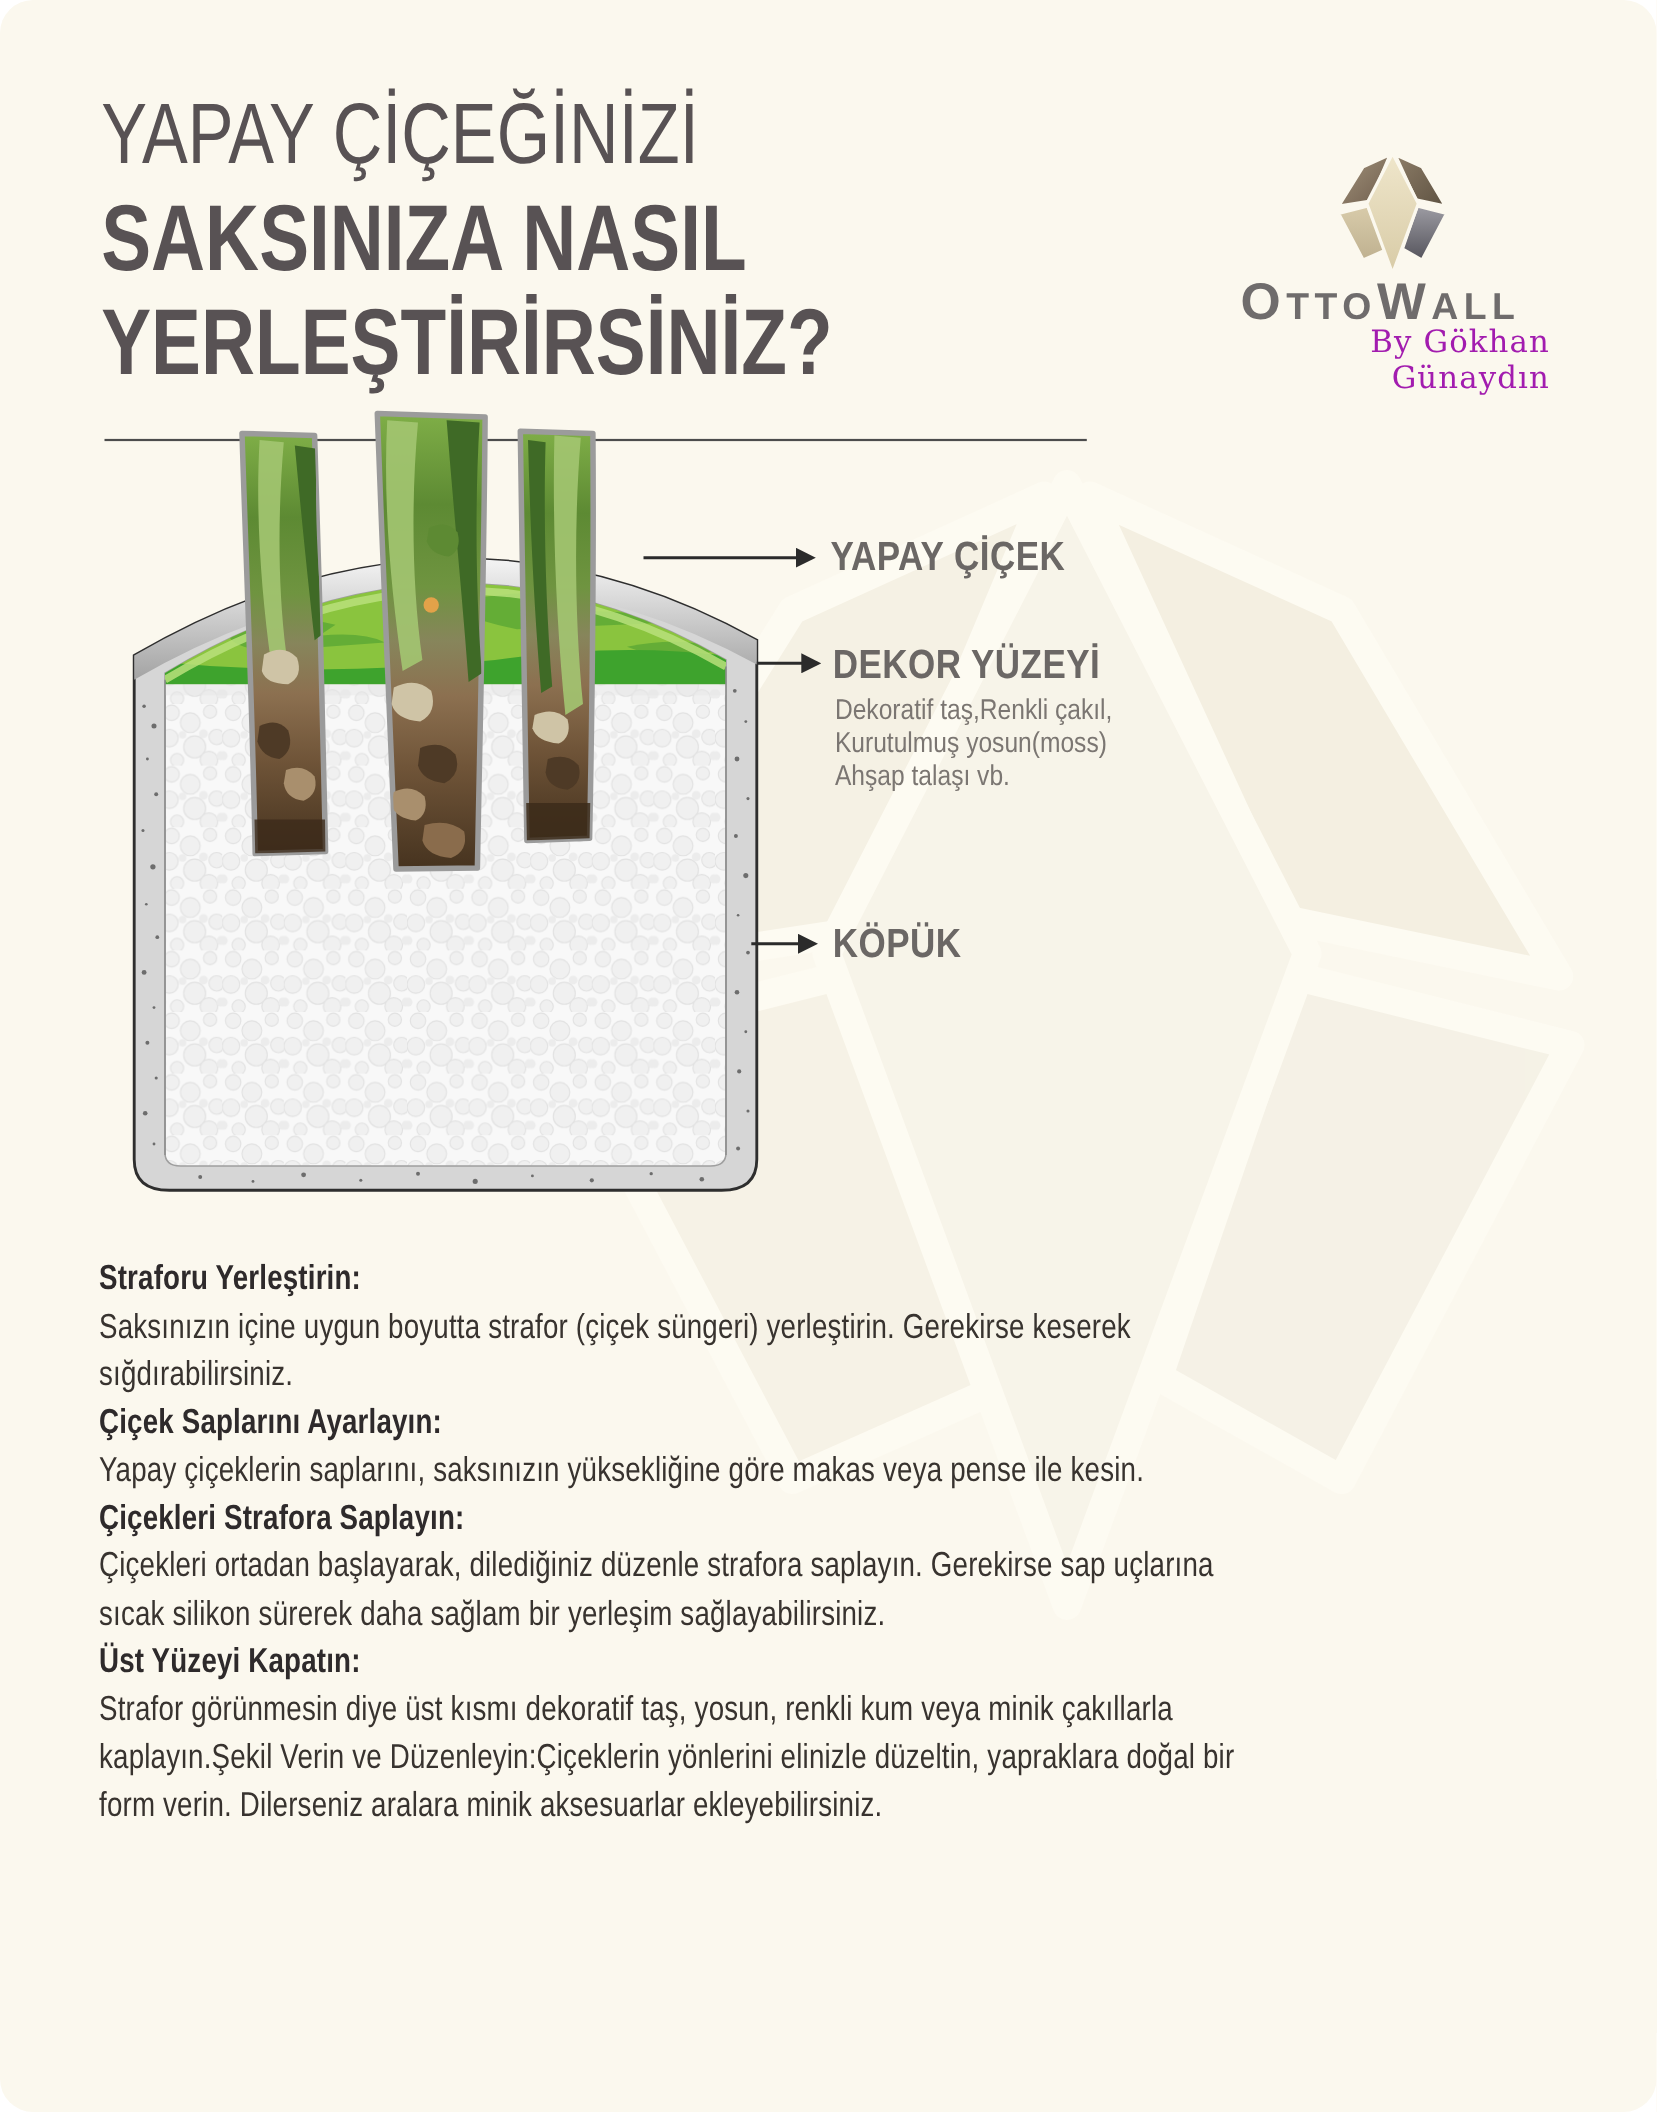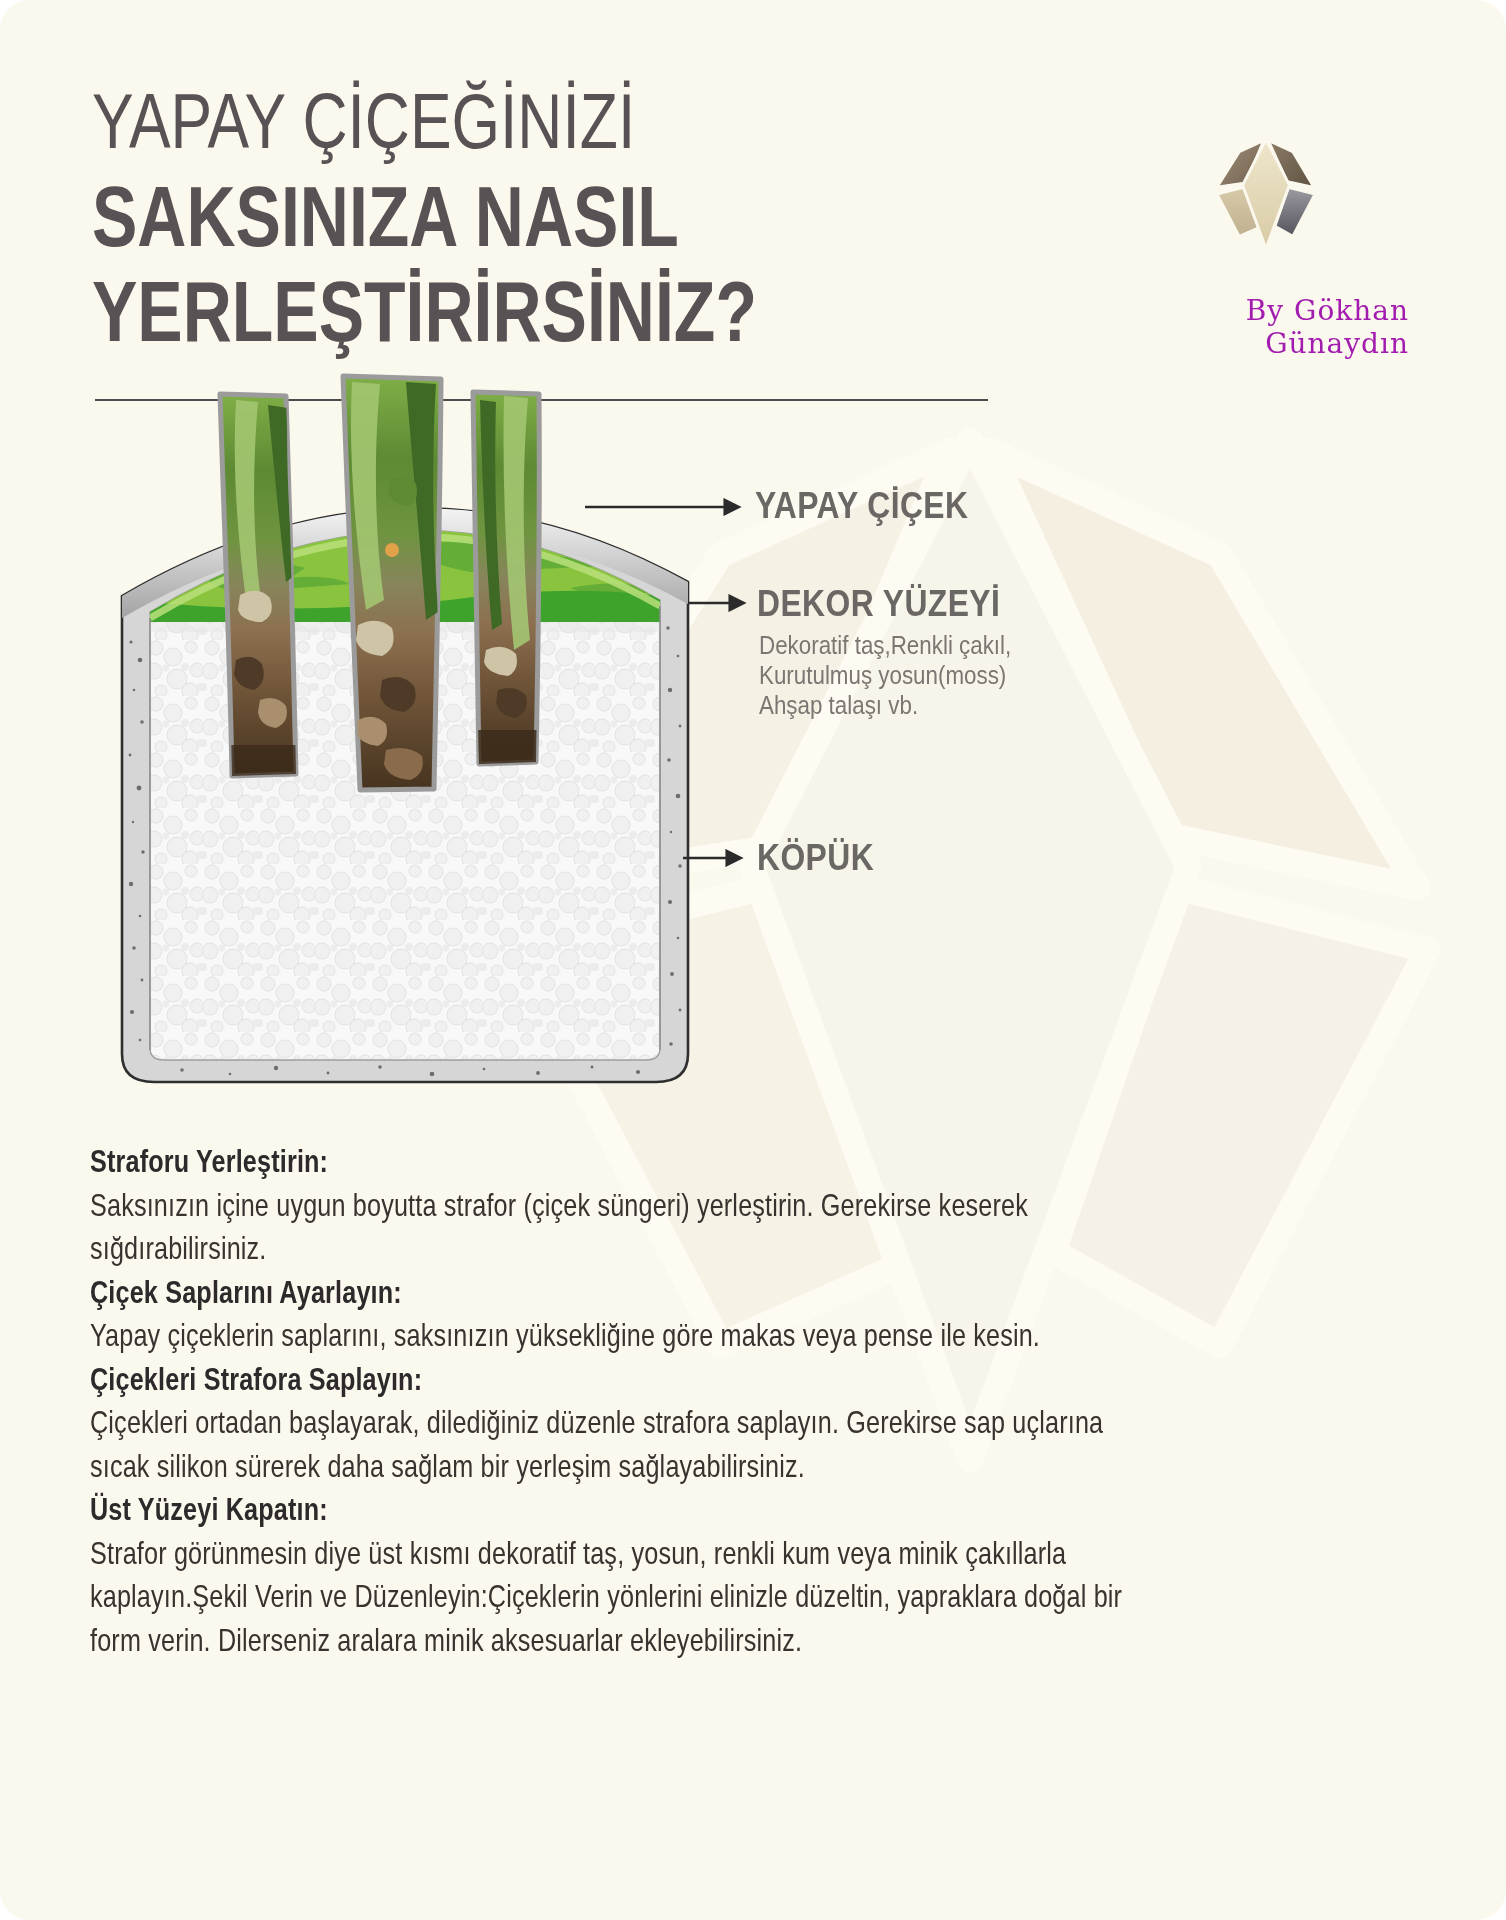--- a/index.html
+++ b/index.html
@@ -113,20 +113,21 @@
         </linearGradient>
       </defs>
       <g stroke="#fbf8ee" stroke-width="2.6" stroke-linejoin="round">
         <polygon points="26,14 48,4 32,42 6,46" fill="url(#gemTL)"></polygon>
         <polygon points="52,4 74,14 93,46 69,41" fill="url(#gemTR)"></polygon>
         <polygon points="94,52 74,90 58,81 70,46" fill="url(#gemRight)"></polygon>
         <polygon points="6,52 30,46 44,82 26,90" fill="url(#gemBL)"></polygon>
         <polygon points="50,3 71,44 50,101 29,44" fill="url(#gemCenter)"></polygon>
       </g>
     </svg>
+    <div id="logo-wordmark"><span class="wm-big">O</span><span class="wm-small">T</span><span class="wm-small">T</span><span class="wm-small">O</span><span class="wm-big">W</span><span class="wm-small">A</span><span class="wm-small">L</span><span class="wm-small">L</span></div>
     <div id="logo-tagline">By Gökhan Günaydın</div>
   </div>
 
   <svg id="diagram-svg" viewBox="0 0 680 740">
     <defs>
       <pattern id="foam" width="56" height="56" patternUnits="userSpaceOnUse">
         <rect width="56" height="56" fill="#f8f8f8"></rect>
         <g fill="#f0f0f0" stroke="#e2e2e2" stroke-width="1">
           <circle cx="10" cy="8" r="7"></circle>
           <circle cx="27" cy="17" r="9"></circle>

